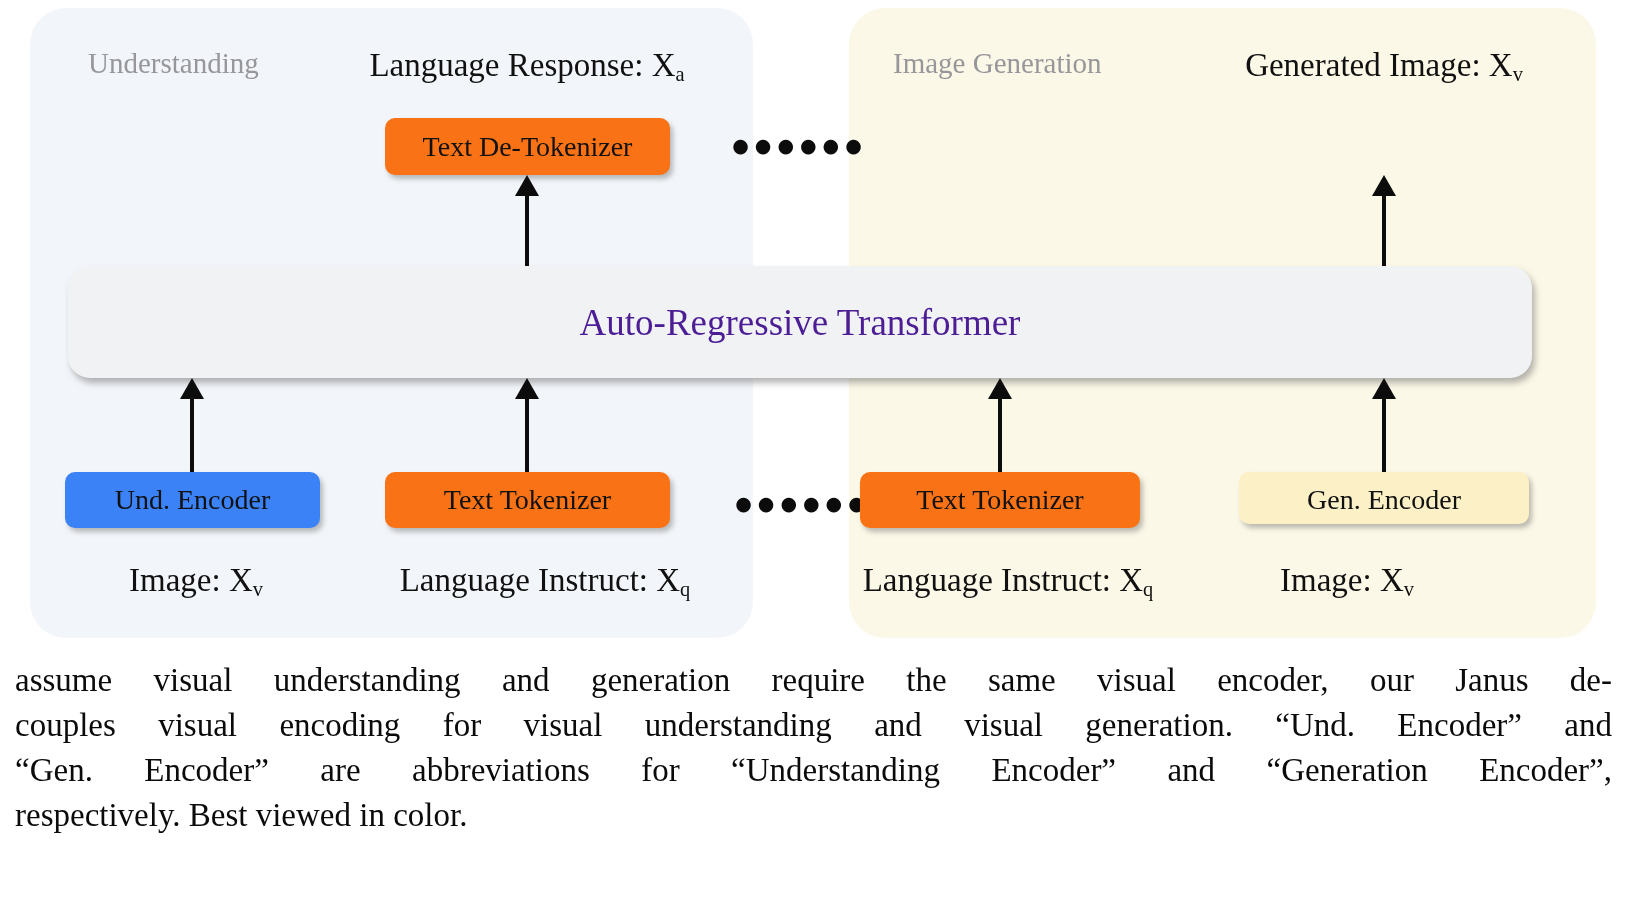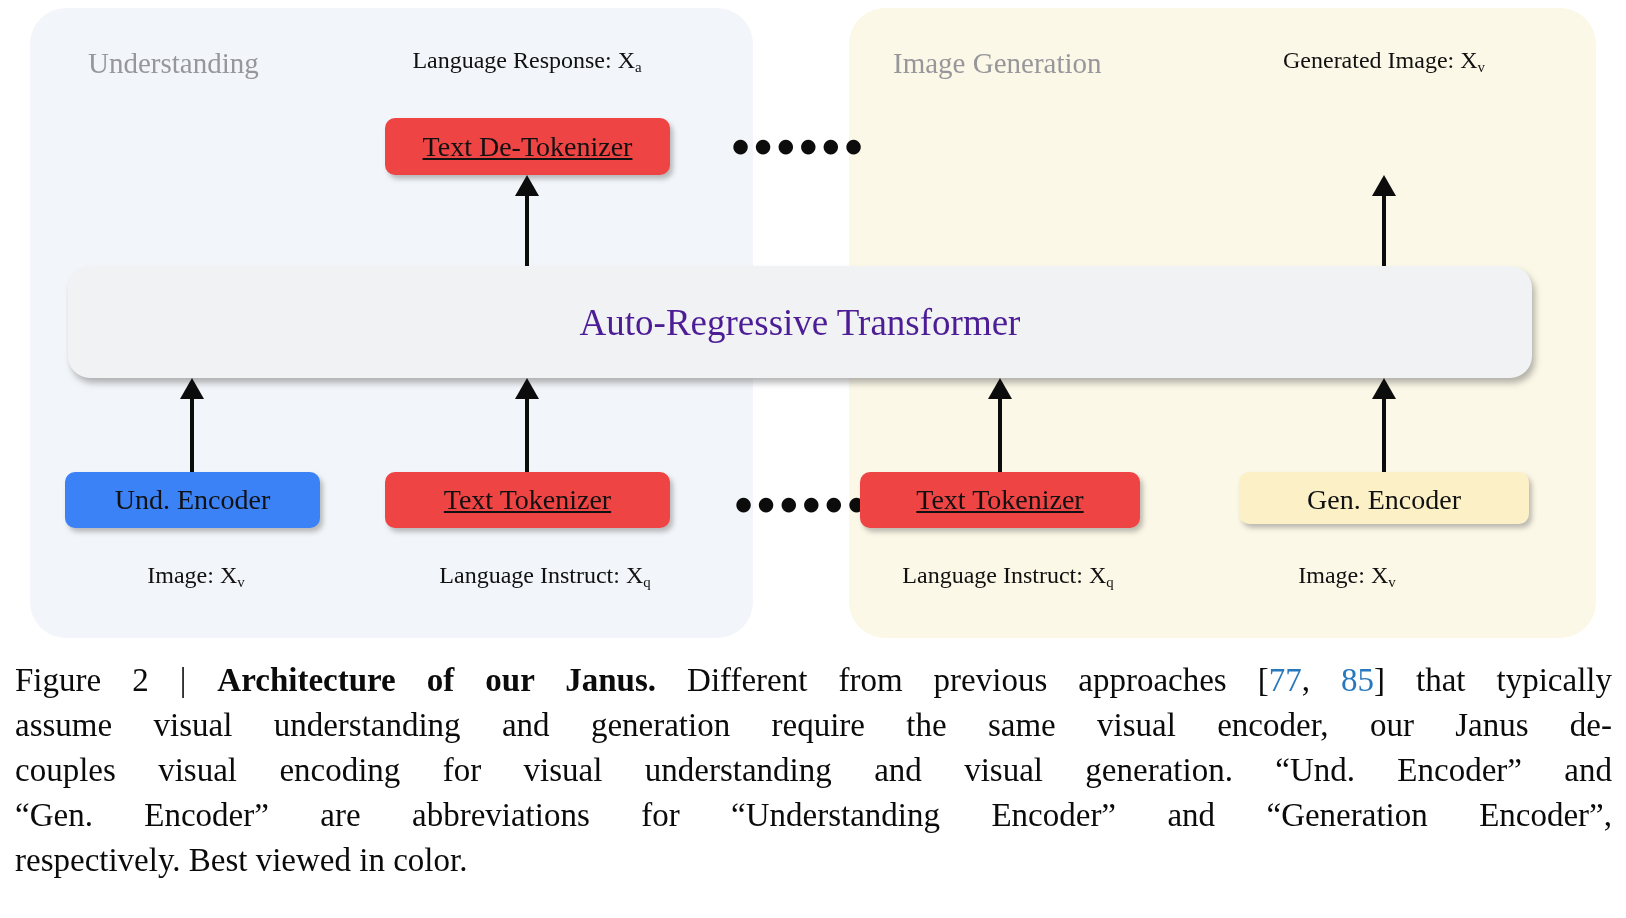--- a/index.html
+++ b/index.html
@@ -24,38 +24,38 @@
   .panel-title {
     position: absolute;
     top: 47px;
     font-size: 29px;
     color: #97979b;
     white-space: nowrap;
   }
   .io-label {
     position: absolute;
     transform: translateX(-50%);
-    font-size: 24px;
+    font-size: 33px;
     color: #111;
     white-space: nowrap;
   }
   .io-label sub, .io-label .subscript {
     font-size: 0.62em;
     vertical-align: -0.25em;
   }
   .box {
     position: absolute;
     border-radius: 10px;
     text-align: center;
     font-size: 28px;
     color: #111;
     white-space: nowrap;
     box-shadow: 3px 4px 5px rgba(110,110,110,0.45);
   }
-  .box-gray   { background: #ef4444; text-decoration: underline; }
+  .box-gray   { background: #f97316; }
   .box-blue   { background: #3b82f6; }
   .box-yellow { background: #fbf0c6; }
 
   .transformer {
     position: absolute;
     left: 68px; top: 266px;
     width: 1464px; height: 112px;
     background: #f1f2f4;
     border-radius: 22px;
     box-shadow: 3px 5px 6px rgba(110,110,110,0.5);
@@ -173,22 +173,19 @@
     <span>Language Instruct: X</span><sub class="subscript">q</sub>
   </div>
   <div class="io-label" style="left:1008px; top:562px;">
     <span>Language Instruct: X</span><sub class="subscript">q</sub>
   </div>
   <div class="io-label" style="left:1347px; top:562px;">
     <span>Image: X</span><sub class="subscript">v</sub>
   </div>
 
   <div class="caption">
-    <div class="just">
-      <span>Figure 2 | </span><span class="bold">Architecture of our Janus.</span><span> Different from previous approaches [</span><span class="cite">77</span><span>, </span><span class="cite">85</span><span>] that typically</span>
-    </div>
     <div class="just">assume visual understanding and generation require the same visual encoder, our Janus de-</div>
     <div class="just">couples visual encoding for visual understanding and visual generation. “Und. Encoder” and</div>
     <div class="just">“Gen. Encoder” are abbreviations for “Understanding Encoder” and “Generation Encoder”,</div>
     <div>respectively. Best viewed in color.</div>
   </div>
 
 </div>
 
 </body></html>

